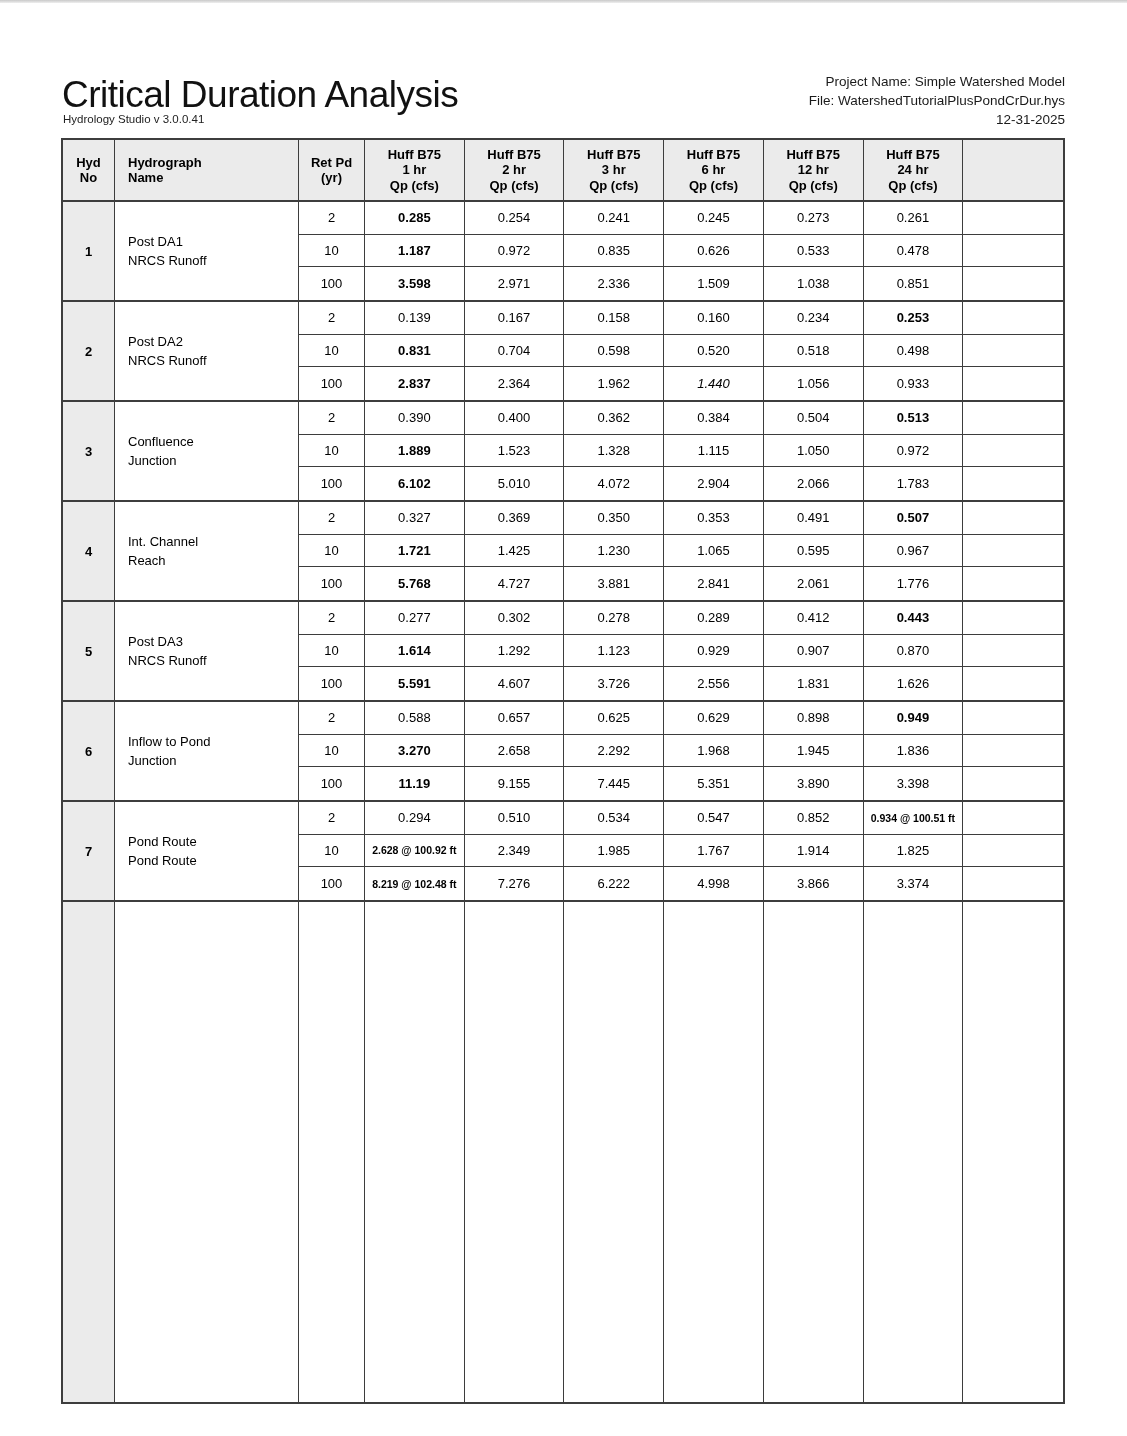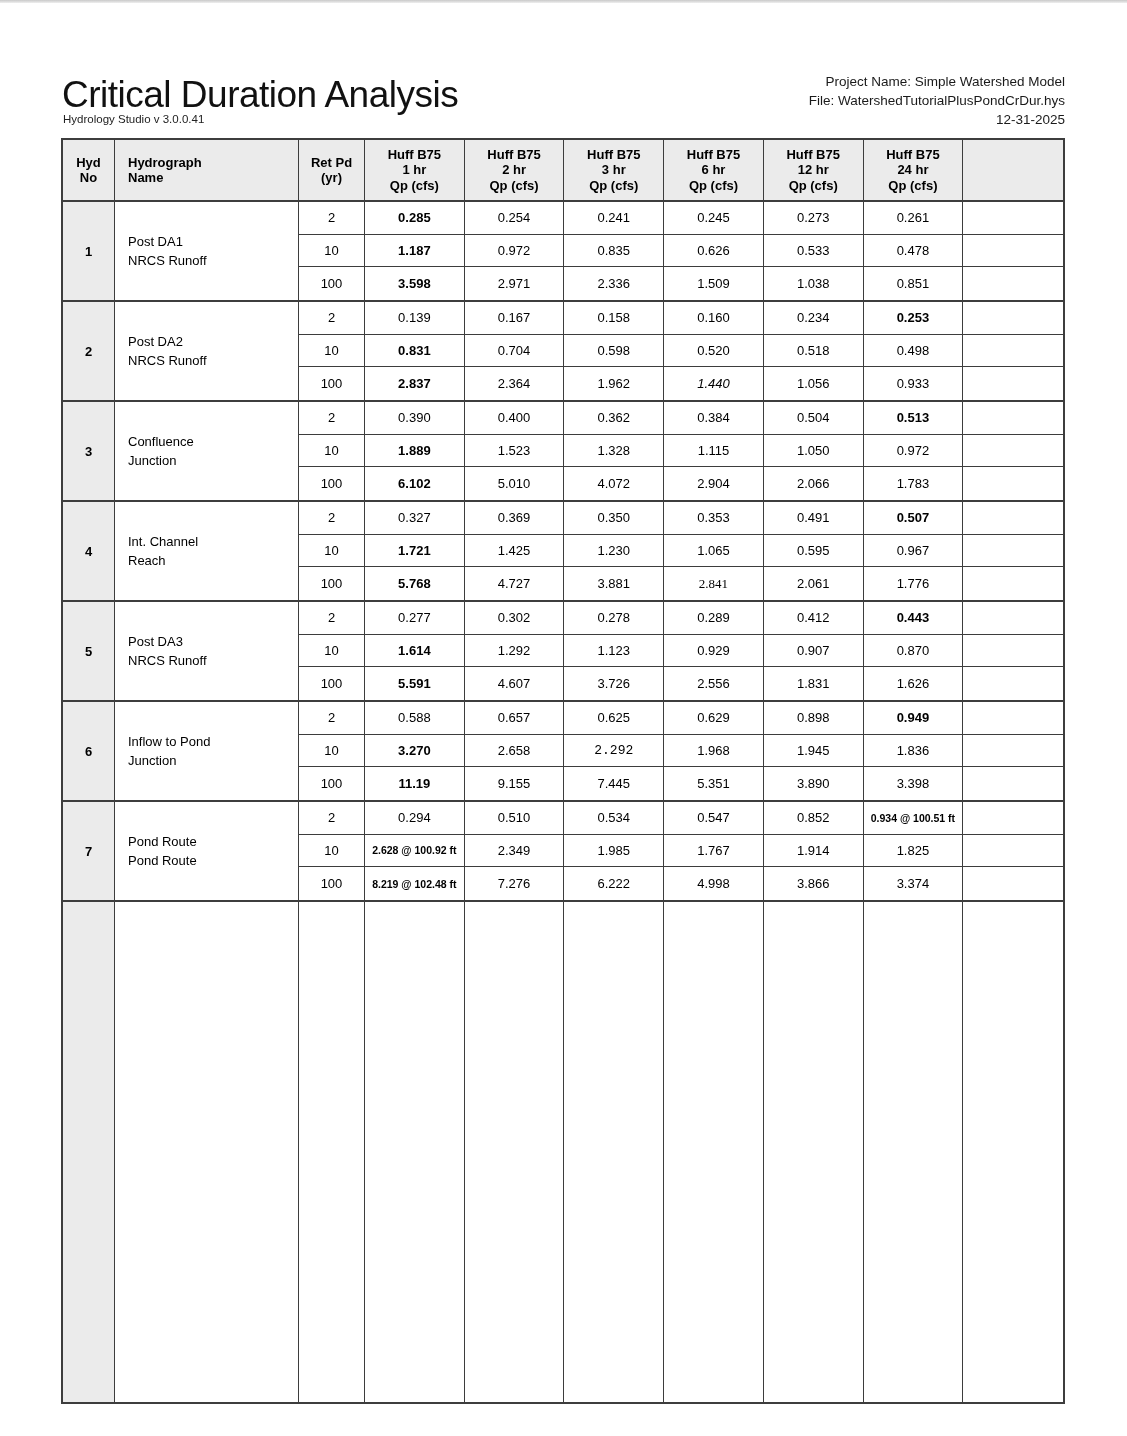--- a/index.html
+++ b/index.html
@@ -225,21 +225,21 @@
       <div class="cell sub-cell has-bottom" style="grid-area: 2 / 5;">1.425</div>
       <div class="cell sub-cell has-bottom" style="grid-area: 2 / 6;">1.230</div>
       <div class="cell sub-cell has-bottom" style="grid-area: 2 / 7;">1.065</div>
       <div class="cell sub-cell has-bottom" style="grid-area: 2 / 8;">0.595</div>
       <div class="cell sub-cell has-bottom" style="grid-area: 2 / 9;">0.967</div>
       <div class="cell sub-cell last-col has-bottom" style="grid-area: 2 / 10;"></div>
       <div class="cell sub-cell" style="grid-area: 3 / 3;">100</div>
       <div class="cell sub-cell bold" style="grid-area: 3 / 4;">5.768</div>
       <div class="cell sub-cell" style="grid-area: 3 / 5;">4.727</div>
       <div class="cell sub-cell" style="grid-area: 3 / 6;">3.881</div>
-      <div class="cell sub-cell" style="grid-area: 3 / 7; font-family: Liberation Serif, serif;">2.841</div>
+      <div class="cell sub-cell" style="grid-area: 3 / 7;">2.841</div>
       <div class="cell sub-cell" style="grid-area: 3 / 8;">2.061</div>
       <div class="cell sub-cell" style="grid-area: 3 / 9;">1.776</div>
       <div class="cell sub-cell last-col" style="grid-area: 3 / 10;"></div>
     </div>
     <div class="trow tgroup">
       <div class="cell hydno-cell">5</div>
       <div class="cell name-cell">Post DA3
 NRCS Runoff</div>
       <div class="cell sub-cell has-bottom" style="grid-area: 1 / 3;">2</div>
       <div class="cell sub-cell has-bottom" style="grid-area: 1 / 4;">0.277</div>
@@ -274,21 +274,21 @@
       <div class="cell sub-cell has-bottom" style="grid-area: 1 / 4;">0.588</div>
       <div class="cell sub-cell has-bottom" style="grid-area: 1 / 5;">0.657</div>
       <div class="cell sub-cell has-bottom" style="grid-area: 1 / 6;">0.625</div>
       <div class="cell sub-cell has-bottom" style="grid-area: 1 / 7;">0.629</div>
       <div class="cell sub-cell has-bottom" style="grid-area: 1 / 8;">0.898</div>
       <div class="cell sub-cell has-bottom bold" style="grid-area: 1 / 9;">0.949</div>
       <div class="cell sub-cell last-col has-bottom" style="grid-area: 1 / 10;"></div>
       <div class="cell sub-cell has-bottom" style="grid-area: 2 / 3;">10</div>
       <div class="cell sub-cell has-bottom bold" style="grid-area: 2 / 4;">3.270</div>
       <div class="cell sub-cell has-bottom" style="grid-area: 2 / 5;">2.658</div>
-      <div class="cell sub-cell has-bottom" style="grid-area: 2 / 6; font-family: Liberation Mono, monospace;">2.292</div>
+      <div class="cell sub-cell has-bottom" style="grid-area: 2 / 6;">2.292</div>
       <div class="cell sub-cell has-bottom" style="grid-area: 2 / 7;">1.968</div>
       <div class="cell sub-cell has-bottom" style="grid-area: 2 / 8;">1.945</div>
       <div class="cell sub-cell has-bottom" style="grid-area: 2 / 9;">1.836</div>
       <div class="cell sub-cell last-col has-bottom" style="grid-area: 2 / 10;"></div>
       <div class="cell sub-cell" style="grid-area: 3 / 3;">100</div>
       <div class="cell sub-cell bold" style="grid-area: 3 / 4;">11.19</div>
       <div class="cell sub-cell" style="grid-area: 3 / 5;">9.155</div>
       <div class="cell sub-cell" style="grid-area: 3 / 6;">7.445</div>
       <div class="cell sub-cell" style="grid-area: 3 / 7;">5.351</div>
       <div class="cell sub-cell" style="grid-area: 3 / 8;">3.890</div>

